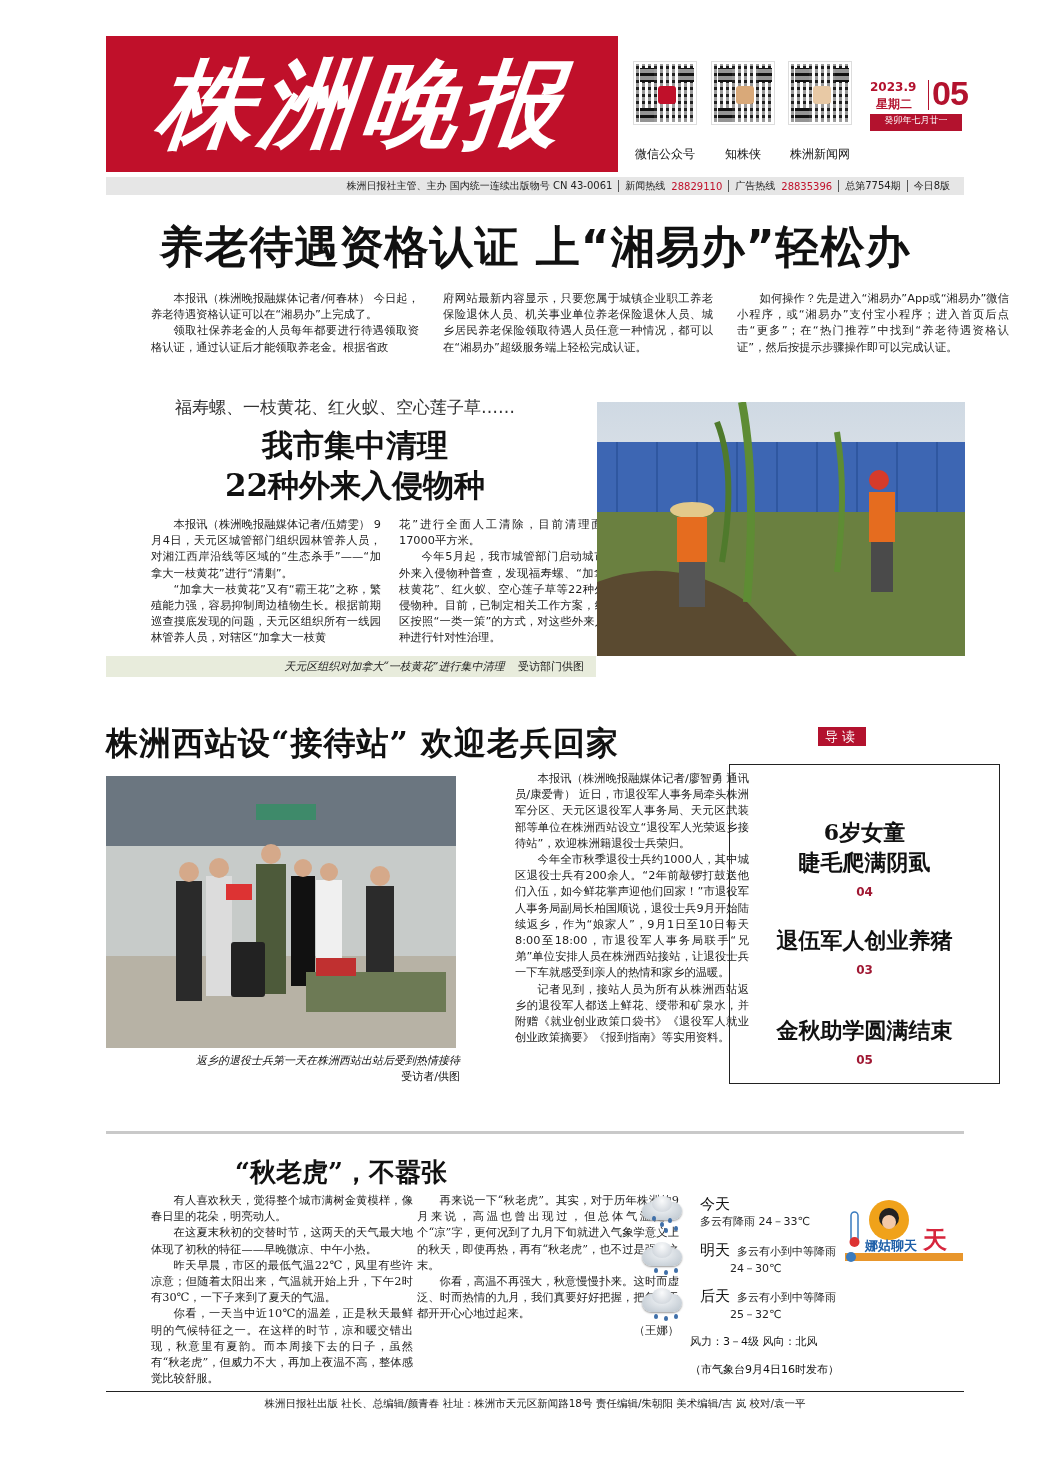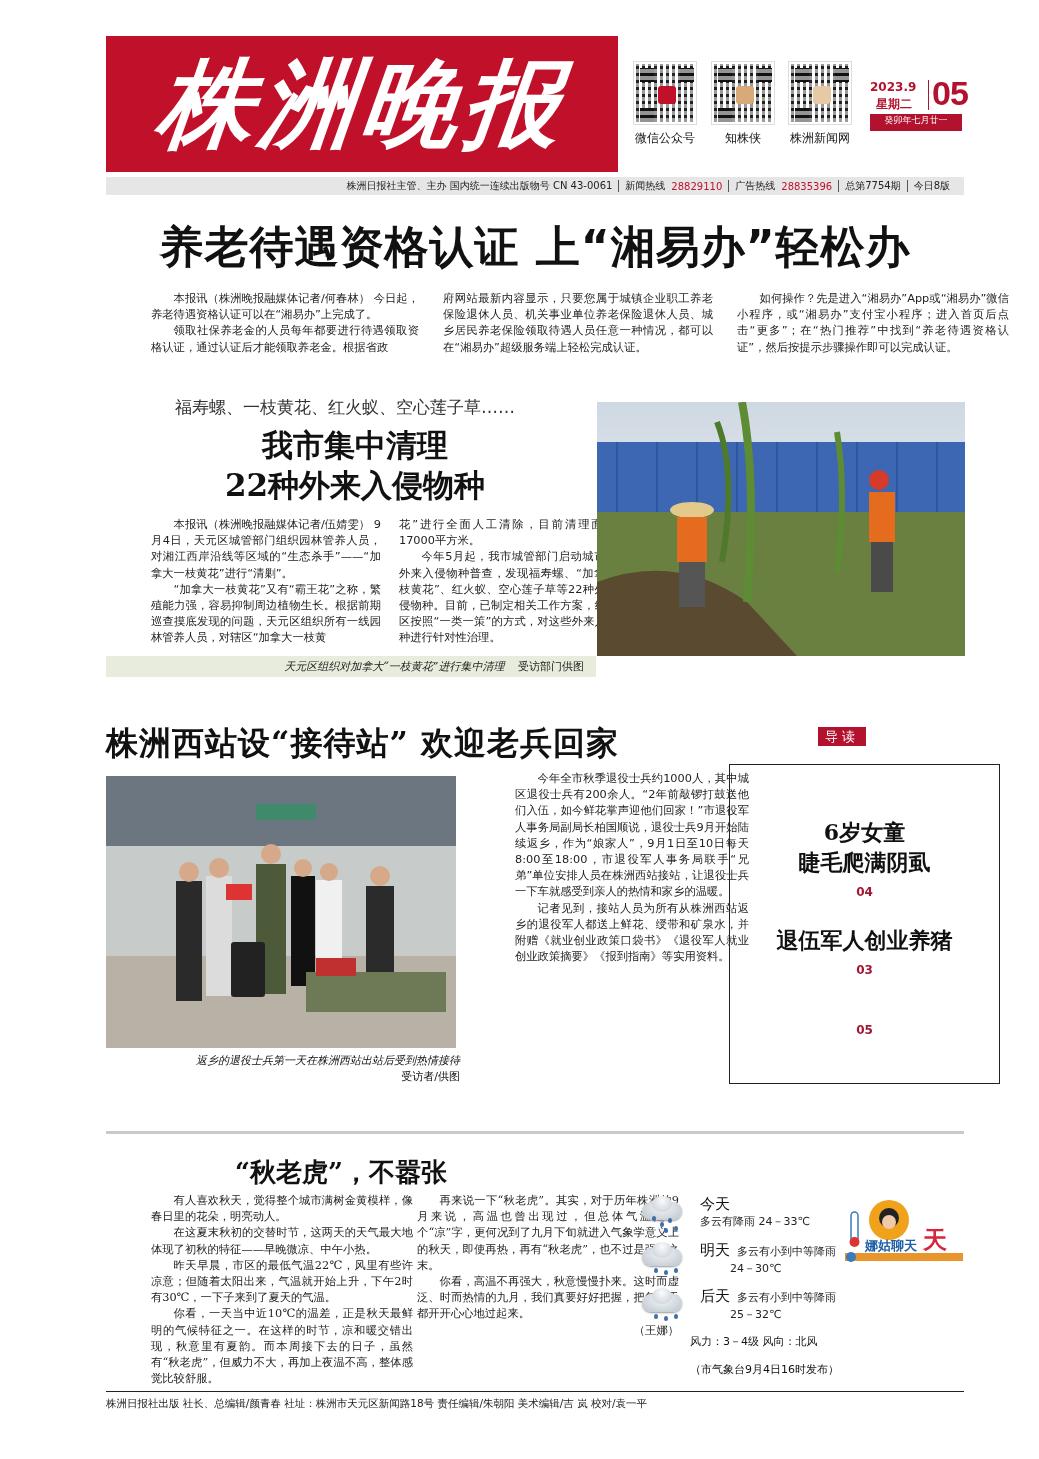--- a/index.html
+++ b/index.html
@@ -3,21 +3,21 @@
 <meta charset="utf-8">
 <style>
   * { box-sizing: border-box; margin: 0; padding: 0; }
   html, body { width: 1039px; height: 1459px; background: #fff; overflow: hidden; }
   body { position: relative; font-family: "DejaVu Sans", sans-serif; color: #111; }
   .abs { position: absolute; }
 
   
   .masthead { left: 106px; top: 36px; width: 512px; height: 136px; background: #c0102a; display: flex; align-items: center; justify-content: center; }
   .masthead-title { color: #fff; font-family: "DejaVu Serif", serif; font-weight: bold; font-size: 96px; letter-spacing: 6px; font-style: italic; transform: skewX(-6deg); line-height: 1; }
-  .qr-group { top: 62px; display: flex; flex-direction: column; align-items: center; width: 80px; }
+  .qr-group { top: 62px; display: flex; flex-direction: column; align-items: center; width: 80px; gap: 16px; }
   .qr { width: 62px; height: 62px; background:
       linear-gradient(#111 0 0) 4px 4px/14px 14px no-repeat,
       linear-gradient(#111 0 0) 44px 4px/14px 14px no-repeat,
       linear-gradient(#111 0 0) 4px 44px/14px 14px no-repeat,
       repeating-linear-gradient(90deg, #222 0 3px, #fff 3px 6px),
       #fff;
       border: 2px solid #fff; outline: 1px solid #ddd; position: relative; }
   .qr::before { content: ""; position: absolute; inset: 0; background: repeating-linear-gradient(0deg, rgba(255,255,255,0.55) 0 4px, transparent 4px 7px); }
   .qr-badge { position: absolute; left: 22px; top: 22px; width: 18px; height: 18px; border-radius: 3px; z-index: 2; }
   .qr-label { font-size: 12px; margin-top: 6px; color: #111; white-space: nowrap; }
@@ -59,21 +59,21 @@
   .cloud { width: 46px; height: 38px; position: relative; }
   .cloud::before { content: ""; position: absolute; left: 2px; top: 6px; width: 40px; height: 18px; border-radius: 12px; background: radial-gradient(ellipse at 50% 30%, #f4f6f8, #b9c3cc); box-shadow: 0 1px 2px #999; }
   .cloud::after { content: ""; position: absolute; left: 12px; top: 0; width: 20px; height: 16px; border-radius: 50%; background: radial-gradient(ellipse at 50% 30%, #fafbfc, #c5ccd4); }
   .drop { position: absolute; width: 4px; height: 5px; border-radius: 50% 50% 50% 50% / 60% 60% 40% 40%; background: #3f6fa8; z-index: 2; }
   .w-text { margin-left: 14px; font-size: 11px; line-height: 17px; color: #222; }
   .w-text .day { font-size: 15px; color: #111; }
 
   .weather-badge { left: 843px; top: 1198px; width: 124px; height: 66px; }
 
   .footer-rule { left: 106px; top: 1391px; width: 858px; height: 1px; background: #222; }
-  .footer { left: 106px; top: 1397px; width: 858px; text-align: left; font-size: 10.5px; color: #222; }
+  .footer { left: 106px; top: 1397px; width: 858px; text-align: center; font-size: 10.5px; color: #222; }
 </style>
 </head>
 <body>
 
 <div class="abs masthead">
   <span class="masthead-title">株洲晚报</span>
 </div>
 
 <div class="abs qr-group" style="left:625px;">
   <div class="qr">
@@ -198,35 +198,37 @@
     <rect x="200" y="196" width="140" height="40" fill="#6d7a55"></rect>
     <rect x="210" y="182" width="40" height="18" fill="#c03030"></rect>
     <rect x="120" y="108" width="26" height="16" fill="#d33"></rect>
   </svg>
 </div>
 <div class="abs" style="left:120px; top:1053px; width:340px; text-align:right; font-size:11px; line-height:16px;">
   <div style="font-family:'DejaVu Serif',serif; font-style:italic;">返乡的退役士兵第一天在株洲西站出站后受到热情接待</div>
   <div>受访者/供图</div>
 </div>
 <div class="abs body-text" style="left:470px; top:771px; width:234px;">
+  <p>本报讯（株洲晚报融媒体记者/廖智勇 通讯员/康爱青） 近日，市退役军人事务局牵头株洲军分区、天元区退役军人事务局、天元区武装部等单位在株洲西站设立“退役军人光荣返乡接待站”，欢迎株洲籍退役士兵荣归。</p>
   <p>今年全市秋季退役士兵约1000人，其中城区退役士兵有200余人。“2年前敲锣打鼓送他们入伍，如今鲜花掌声迎他们回家！”市退役军人事务局副局长柏国顺说，退役士兵9月开始陆续返乡，作为“娘家人”，9月1日至10日每天8:00至18:00，市退役军人事务局联手“兄弟”单位安排人员在株洲西站接站，让退役士兵一下车就感受到亲人的热情和家乡的温暖。</p>
   <p>记者见到，接站人员为所有从株洲西站返乡的退役军人都送上鲜花、绶带和矿泉水，并附赠《就业创业政策口袋书》《退役军人就业创业政策摘要》《报到指南》等实用资料。</p>
 </div>
 
 <div class="abs guide-box">
   <div class="guide-item" style="top:52px;">
     <div class="guide-title">6岁女童</div>
     <div class="guide-title">睫毛爬满阴虱</div>
     <div class="guide-page">04</div>
   </div>
   <div class="guide-item" style="top:160px;">
     <div class="guide-title">退伍军人创业养猪</div>
     <div class="guide-page">03</div>
   </div>
   <div class="guide-item" style="top:250px;">
+    <div class="guide-title">金秋助学圆满结束</div>
     <div class="guide-page">05</div>
   </div>
 </div>
 <div class="abs guide-tag">导读</div>
 
 <div class="abs divider-grey"></div>
 <h2 class="abs h4">“秋老虎”，不嚣张</h2>
 <div class="abs body-text" style="left:106px; top:1193px; width:262px; font-family:'DejaVu Serif',serif;">
   <p>有人喜欢秋天，觉得整个城市满树金黄模样，像春日里的花朵，明亮动人。</p>
   <p>在这夏末秋初的交替时节，这两天的天气最大地体现了初秋的特征——早晚微凉、中午小热。</p>

